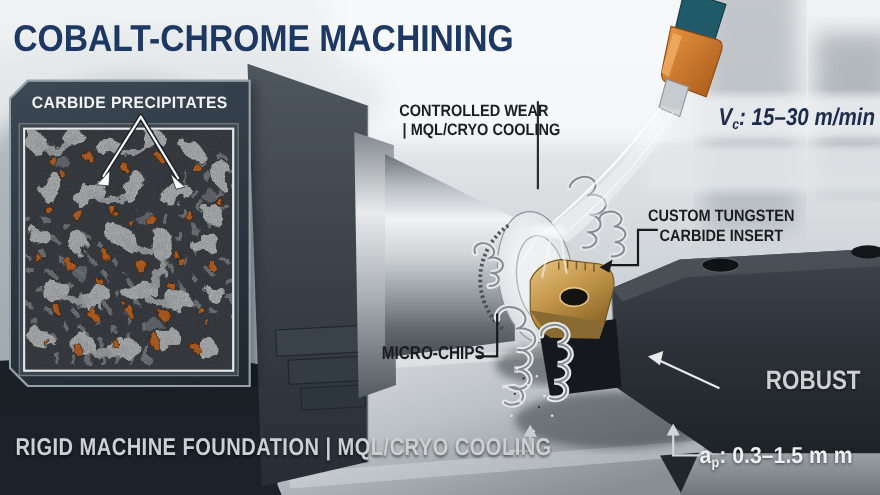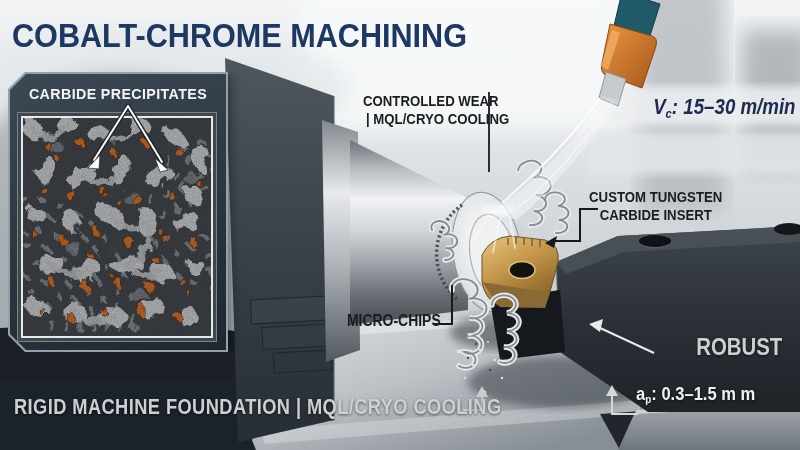--- a/index.html
+++ b/index.html
@@ -50,21 +50,21 @@
   sub{font-size:.6em;vertical-align:-.28em;}
   .speed{right:4px;top:94px;text-align:right;font-size:22px;color:#1c2b4e;font-style:italic;}
   .speed .row{margin-bottom:15px;}
   .ctrl-wear{left:363px;top:92px;font-size:15px;}
   .ctrl-wear .l2{padding-left:3px;}
   .insert-lbl{left:576px;top:188px;width:160px;text-align:center;font-size:15px;}
   .chips-lbl{left:347px;top:311px;font-size:17px;line-height:1.15;}
   .holder-lbl{right:18px;top:322px;text-align:center;font-size:24px;line-height:1.08;margin-top:12px;}
   .foundation{left:14px;top:394px;font-size:22px;letter-spacing:.5px;}
   .foundation .cond{transform:scaleX(.83);}
-  .depth{left:636px;top:384px;font-size:18px;color:#eef0f2;text-shadow:0 1px 3px rgba(0,0,0,.6);}
+  .depth{left:636px;top:402px;font-size:21px;color:#eef0f2;text-shadow:0 1px 3px rgba(0,0,0,.6);}
 </style>
 </head>
 <body>
 
 <div class="stage">
 
   <svg class="scene" width="800" height="450" viewBox="0 0 800 450">
     <defs>
       <linearGradient id="metal" x1="0" y1="0" x2="0" y2="1">
         <stop offset="0" stop-color="#6b7178"></stop>

